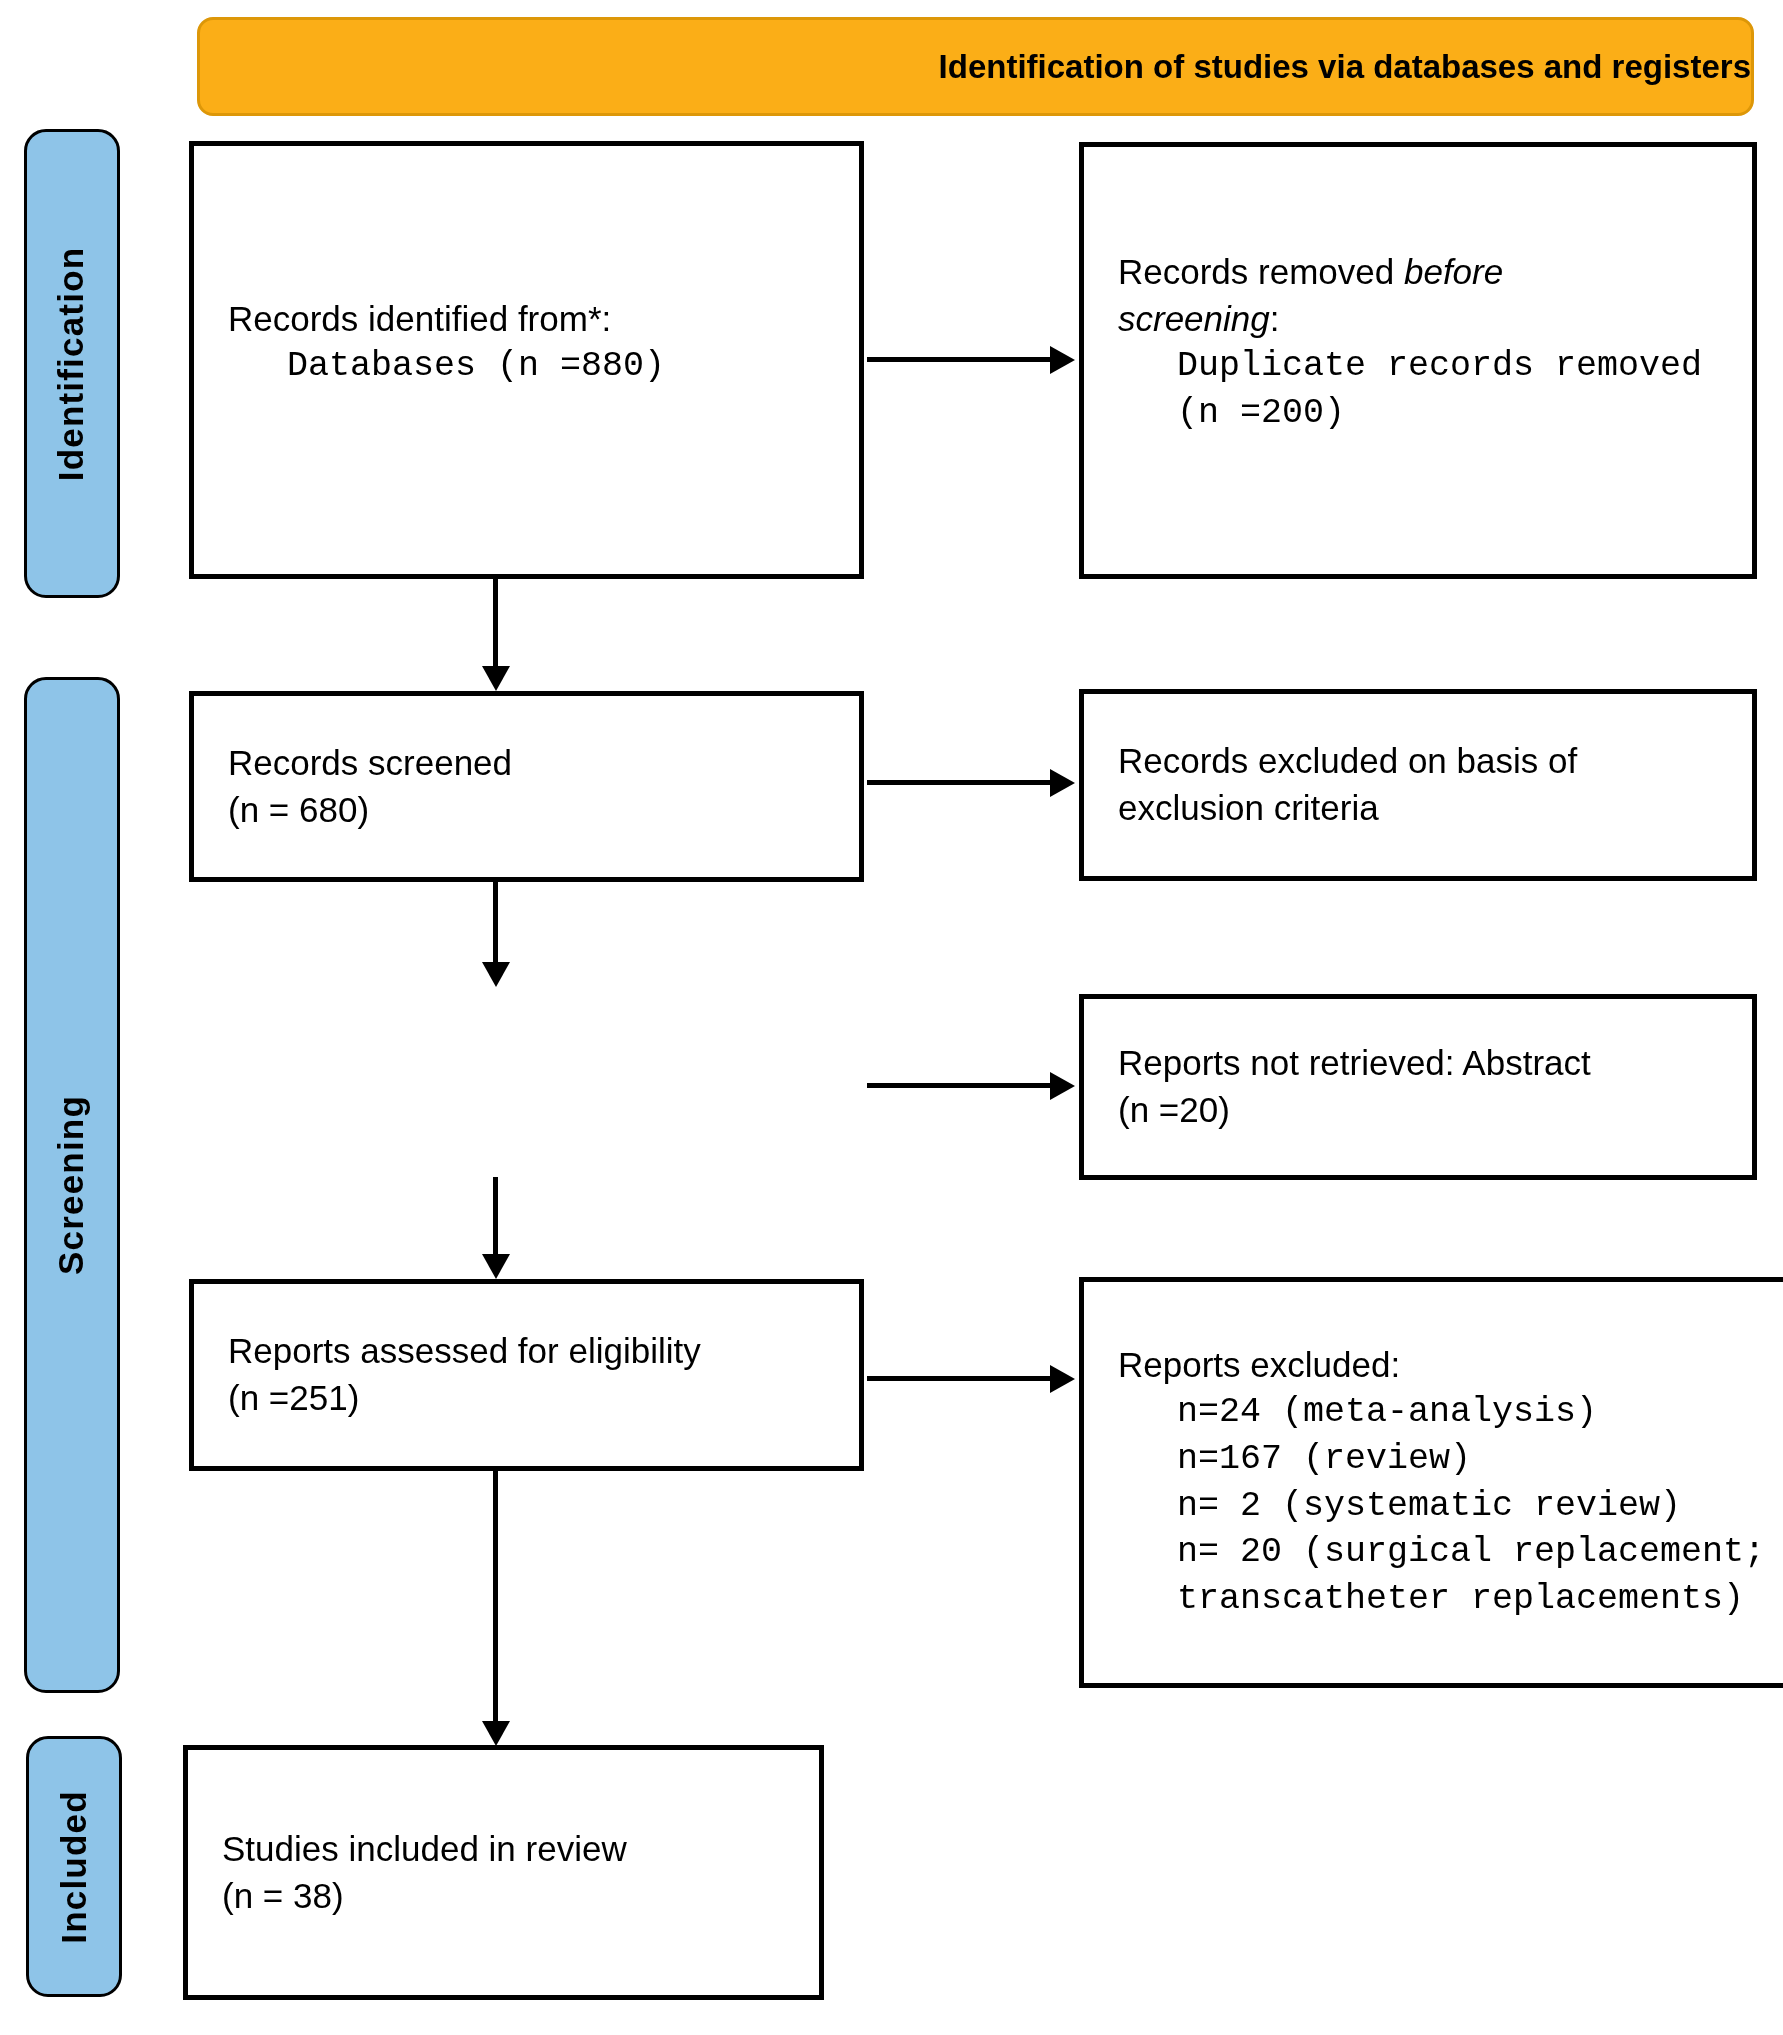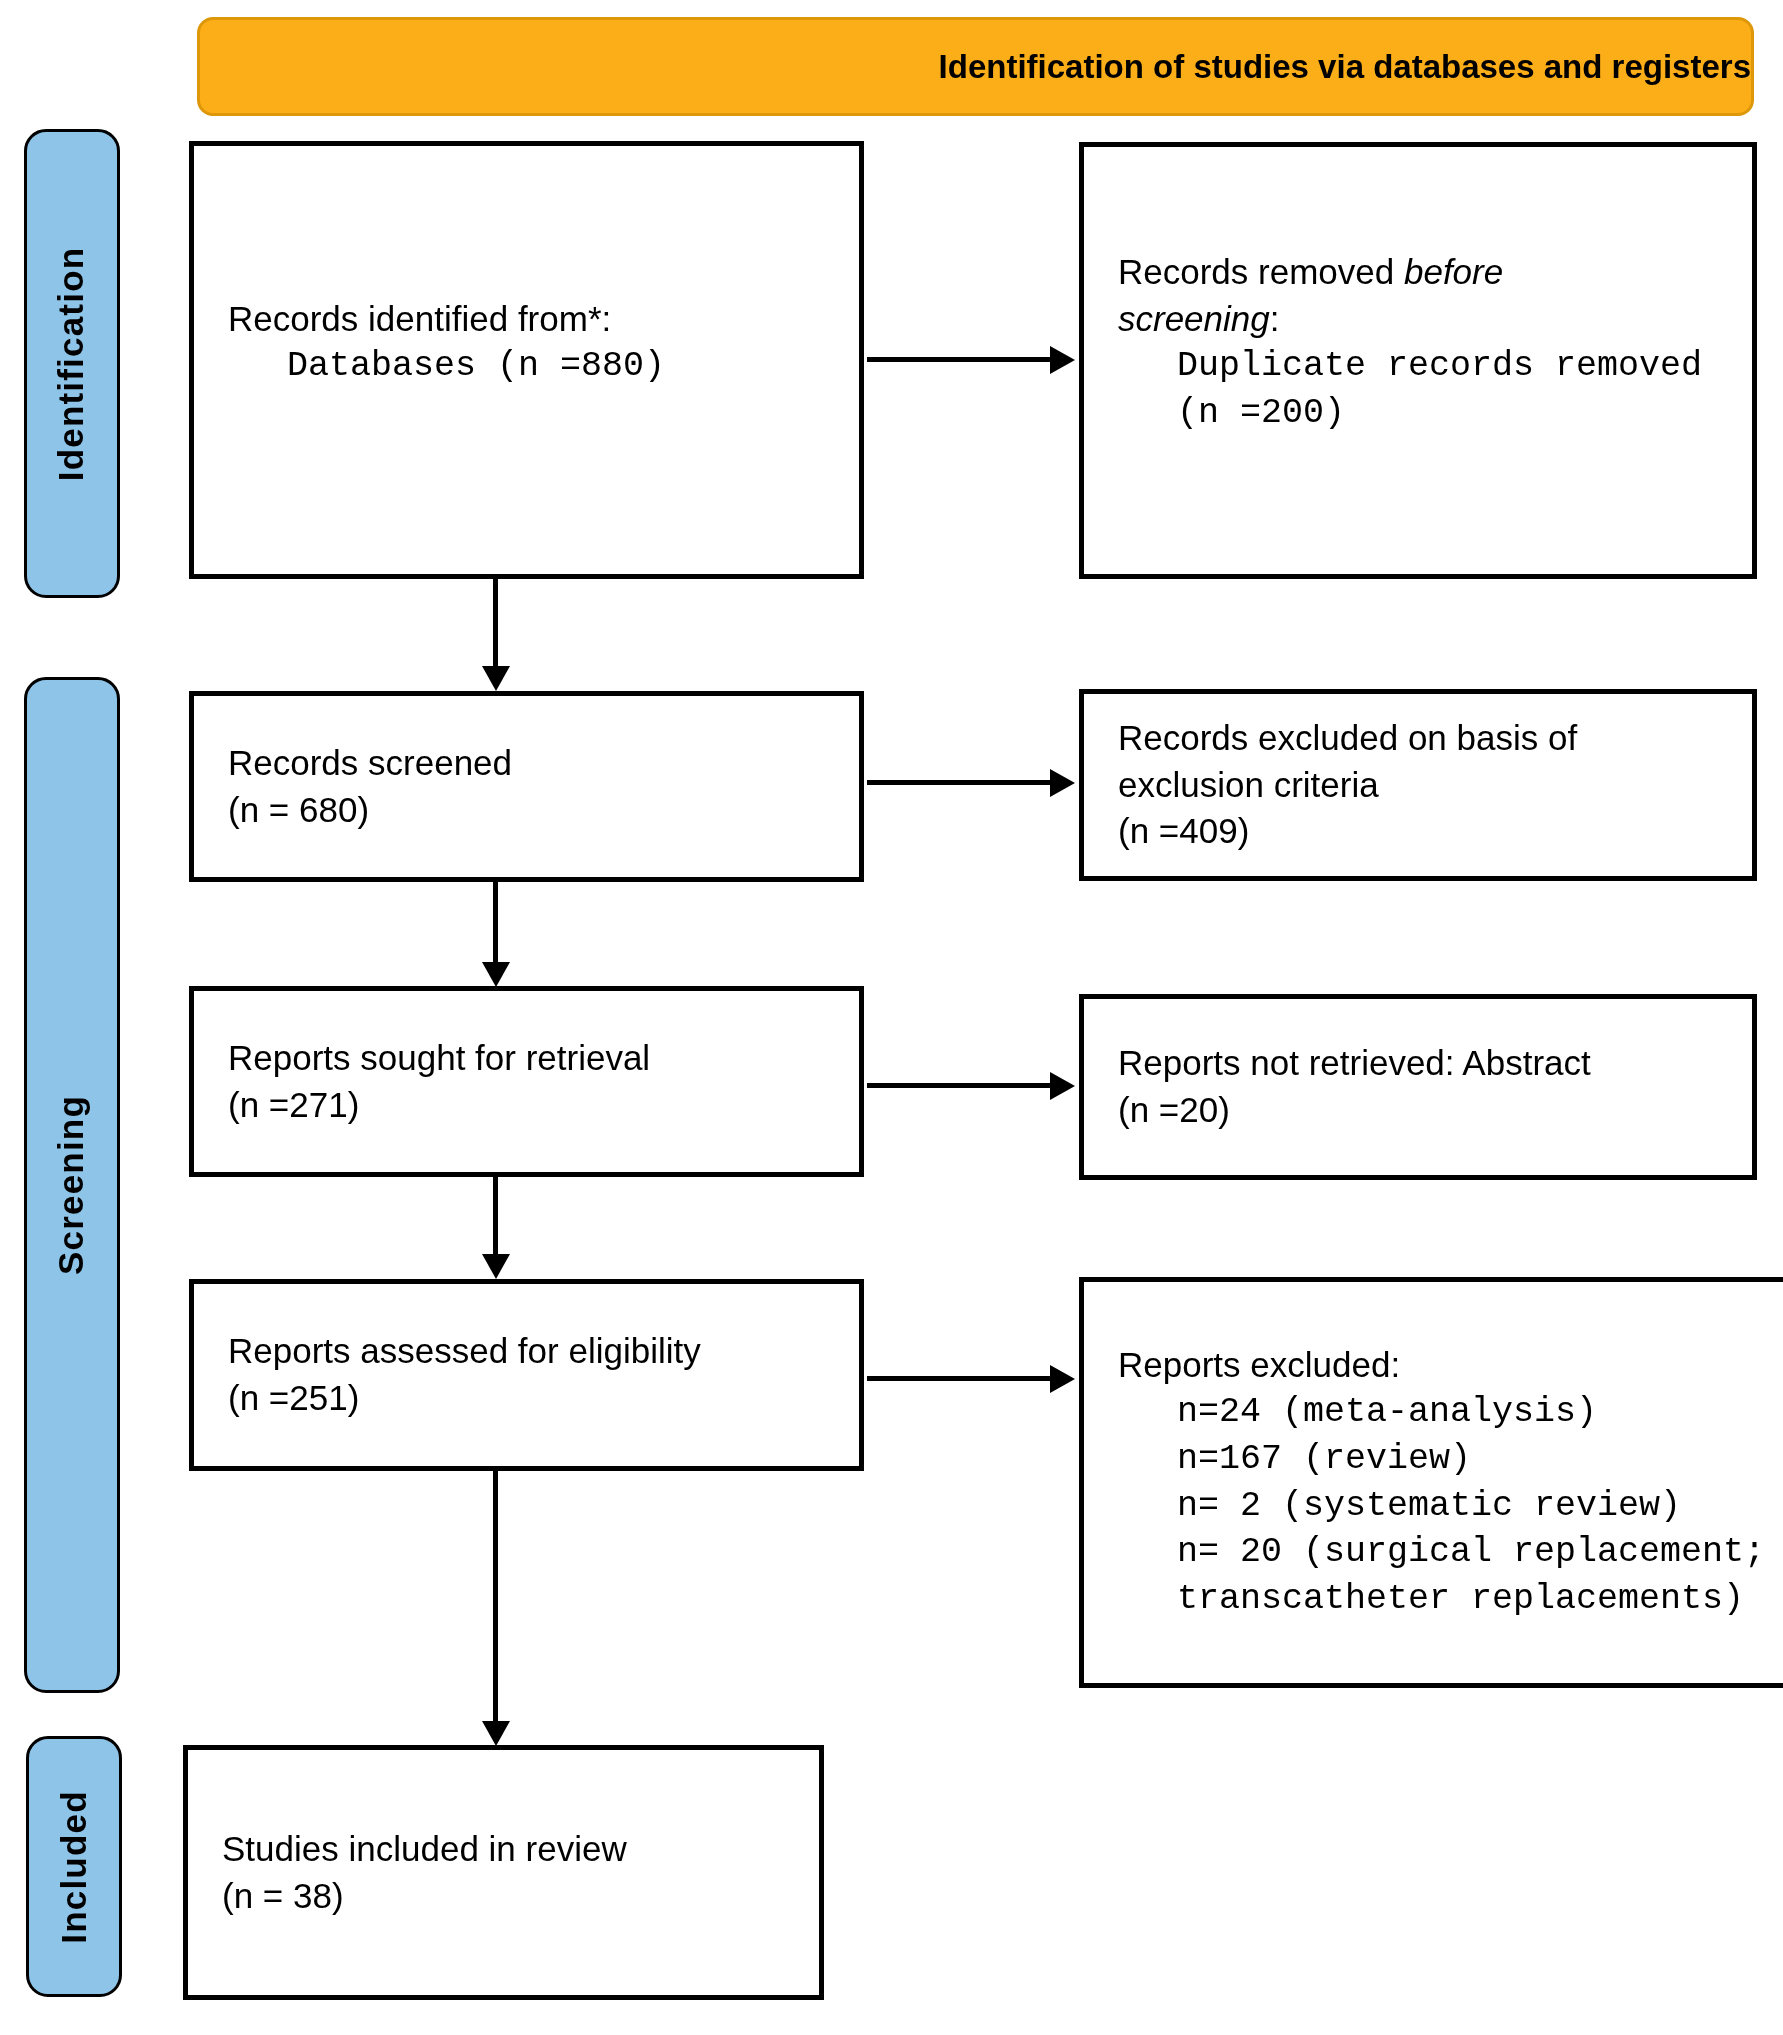--- a/index.html
+++ b/index.html
@@ -105,25 +105,20 @@
       <div class="tline indent"><span>Duplicate records removed</span></div>
       <div class="tline indent"><span>(n =200)</span></div>
     </div>
   <div class="fbox" id="box-records-screened">
       <div class="tline"><span>Records screened</span></div>
       <div class="tline"><span>(n = 680)</span></div>
     </div>
   <div class="fbox" id="box-records-excluded">
       <div class="tline"><span>Records excluded on basis of</span></div>
       <div class="tline"><span>exclusion criteria</span></div>
-      <div class="tline"><span>(n =409)</span></div>
-    </div>
-  <div class="fbox" id="box-reports-sought">
-      <div class="tline"><span>Reports sought for retrieval</span></div>
-      <div class="tline"><span>(n =271)</span></div>
     </div>
   <div class="fbox" id="box-reports-not-retrieved">
       <div class="tline"><span>Reports not retrieved: Abstract</span></div>
       <div class="tline"><span>(n =20)</span></div>
     </div>
   <div class="fbox" id="box-reports-assessed">
       <div class="tline"><span>Reports assessed for eligibility</span></div>
       <div class="tline"><span>(n =251)</span></div>
     </div>
   <div class="fbox" id="box-reports-excluded">

